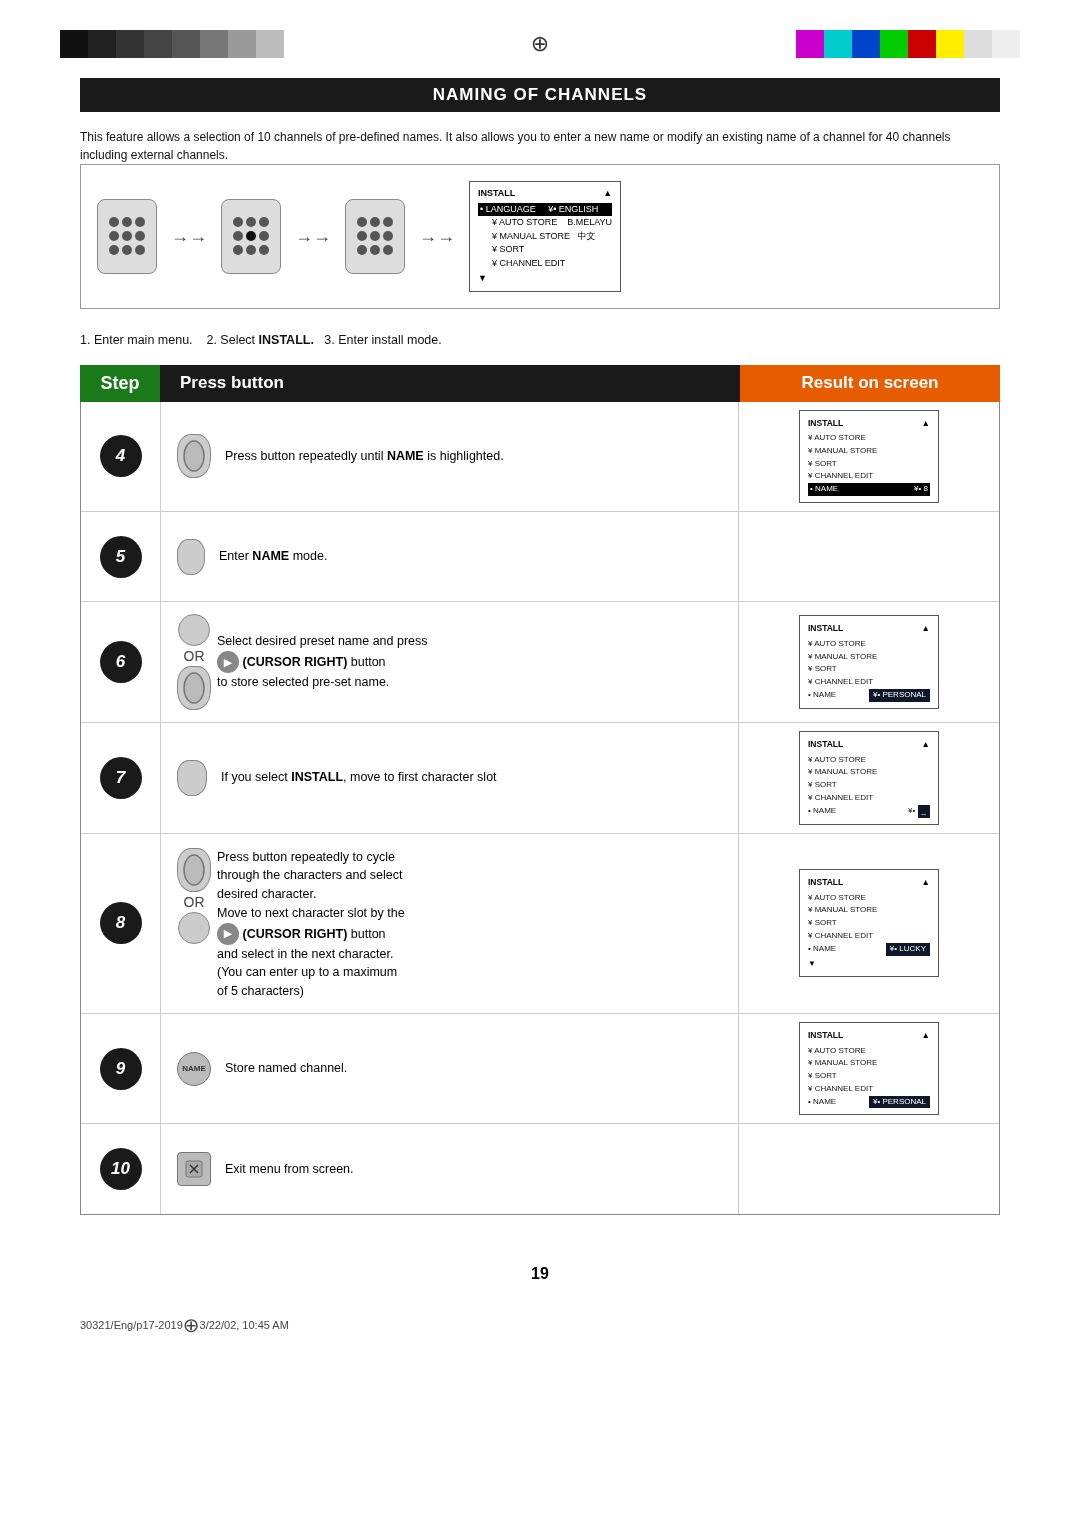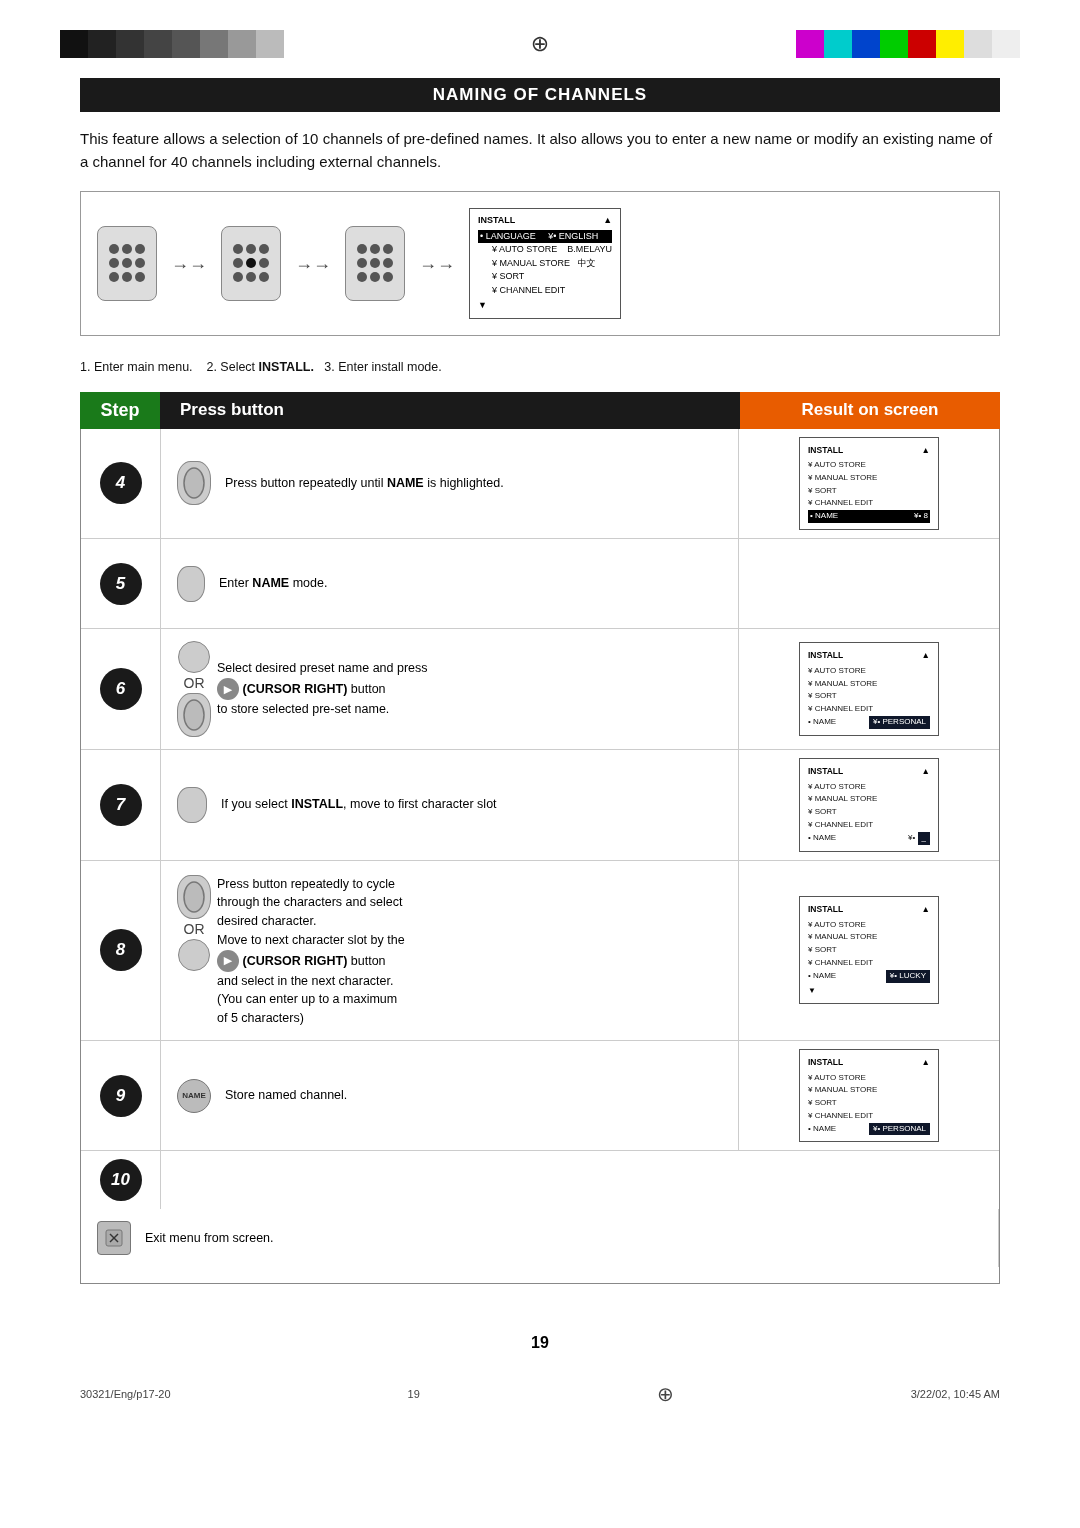--- a/index.html
+++ b/index.html
@@ -48,23 +48,22 @@
       font-size: 17px;
       font-weight: bold;
       padding: 7px 20px;
       letter-spacing: 1px;
       margin-bottom: 16px;
       text-transform: uppercase;
     }
 
     
     .intro-text {
-      font-size: 15px;
+      font-size: 12px;
       line-height: 1.5;
-      margin-bottom: 18px;
       color: #111;
     }
 
     
     .setup-area {
       display: flex;
       align-items: center;
       border: 1.5px solid #999;
       padding: 16px;
       margin-bottom: 10px;
@@ -162,21 +161,21 @@
     .steps-container {
       border: 1.5px solid #888;
       border-top: none;
     }
     .step-row {
       display: flex;
       border-bottom: 1px solid #ccc;
       min-height: 90px;
       align-items: stretch;
     }
-    .step-row:last-child { border-bottom: none; flex-direction: column; }
+    .step-row:last-child { border-bottom: none; }
     .step-num-cell {
       width: 80px;
       display: flex;
       align-items: center;
       justify-content: center;
       border-right: 1px solid #ccc;
       padding: 8px;
     }
     .step-num-badge {
       width: 42px;
@@ -294,21 +293,20 @@
       background: #0f172a;
       color: #fff;
       font-size: 8px;
       padding: 0 4px;
       display: inline-block;
     }
 
     
     .page-footer {
       display: flex;
-      justify-content: space-between;
       align-items: center;
       padding: 20px 80px 10px 80px;
       font-size: 11px;
       color: #444;
     }
 
     
     .crosshair {
       font-size: 22px;
       color: #333;

